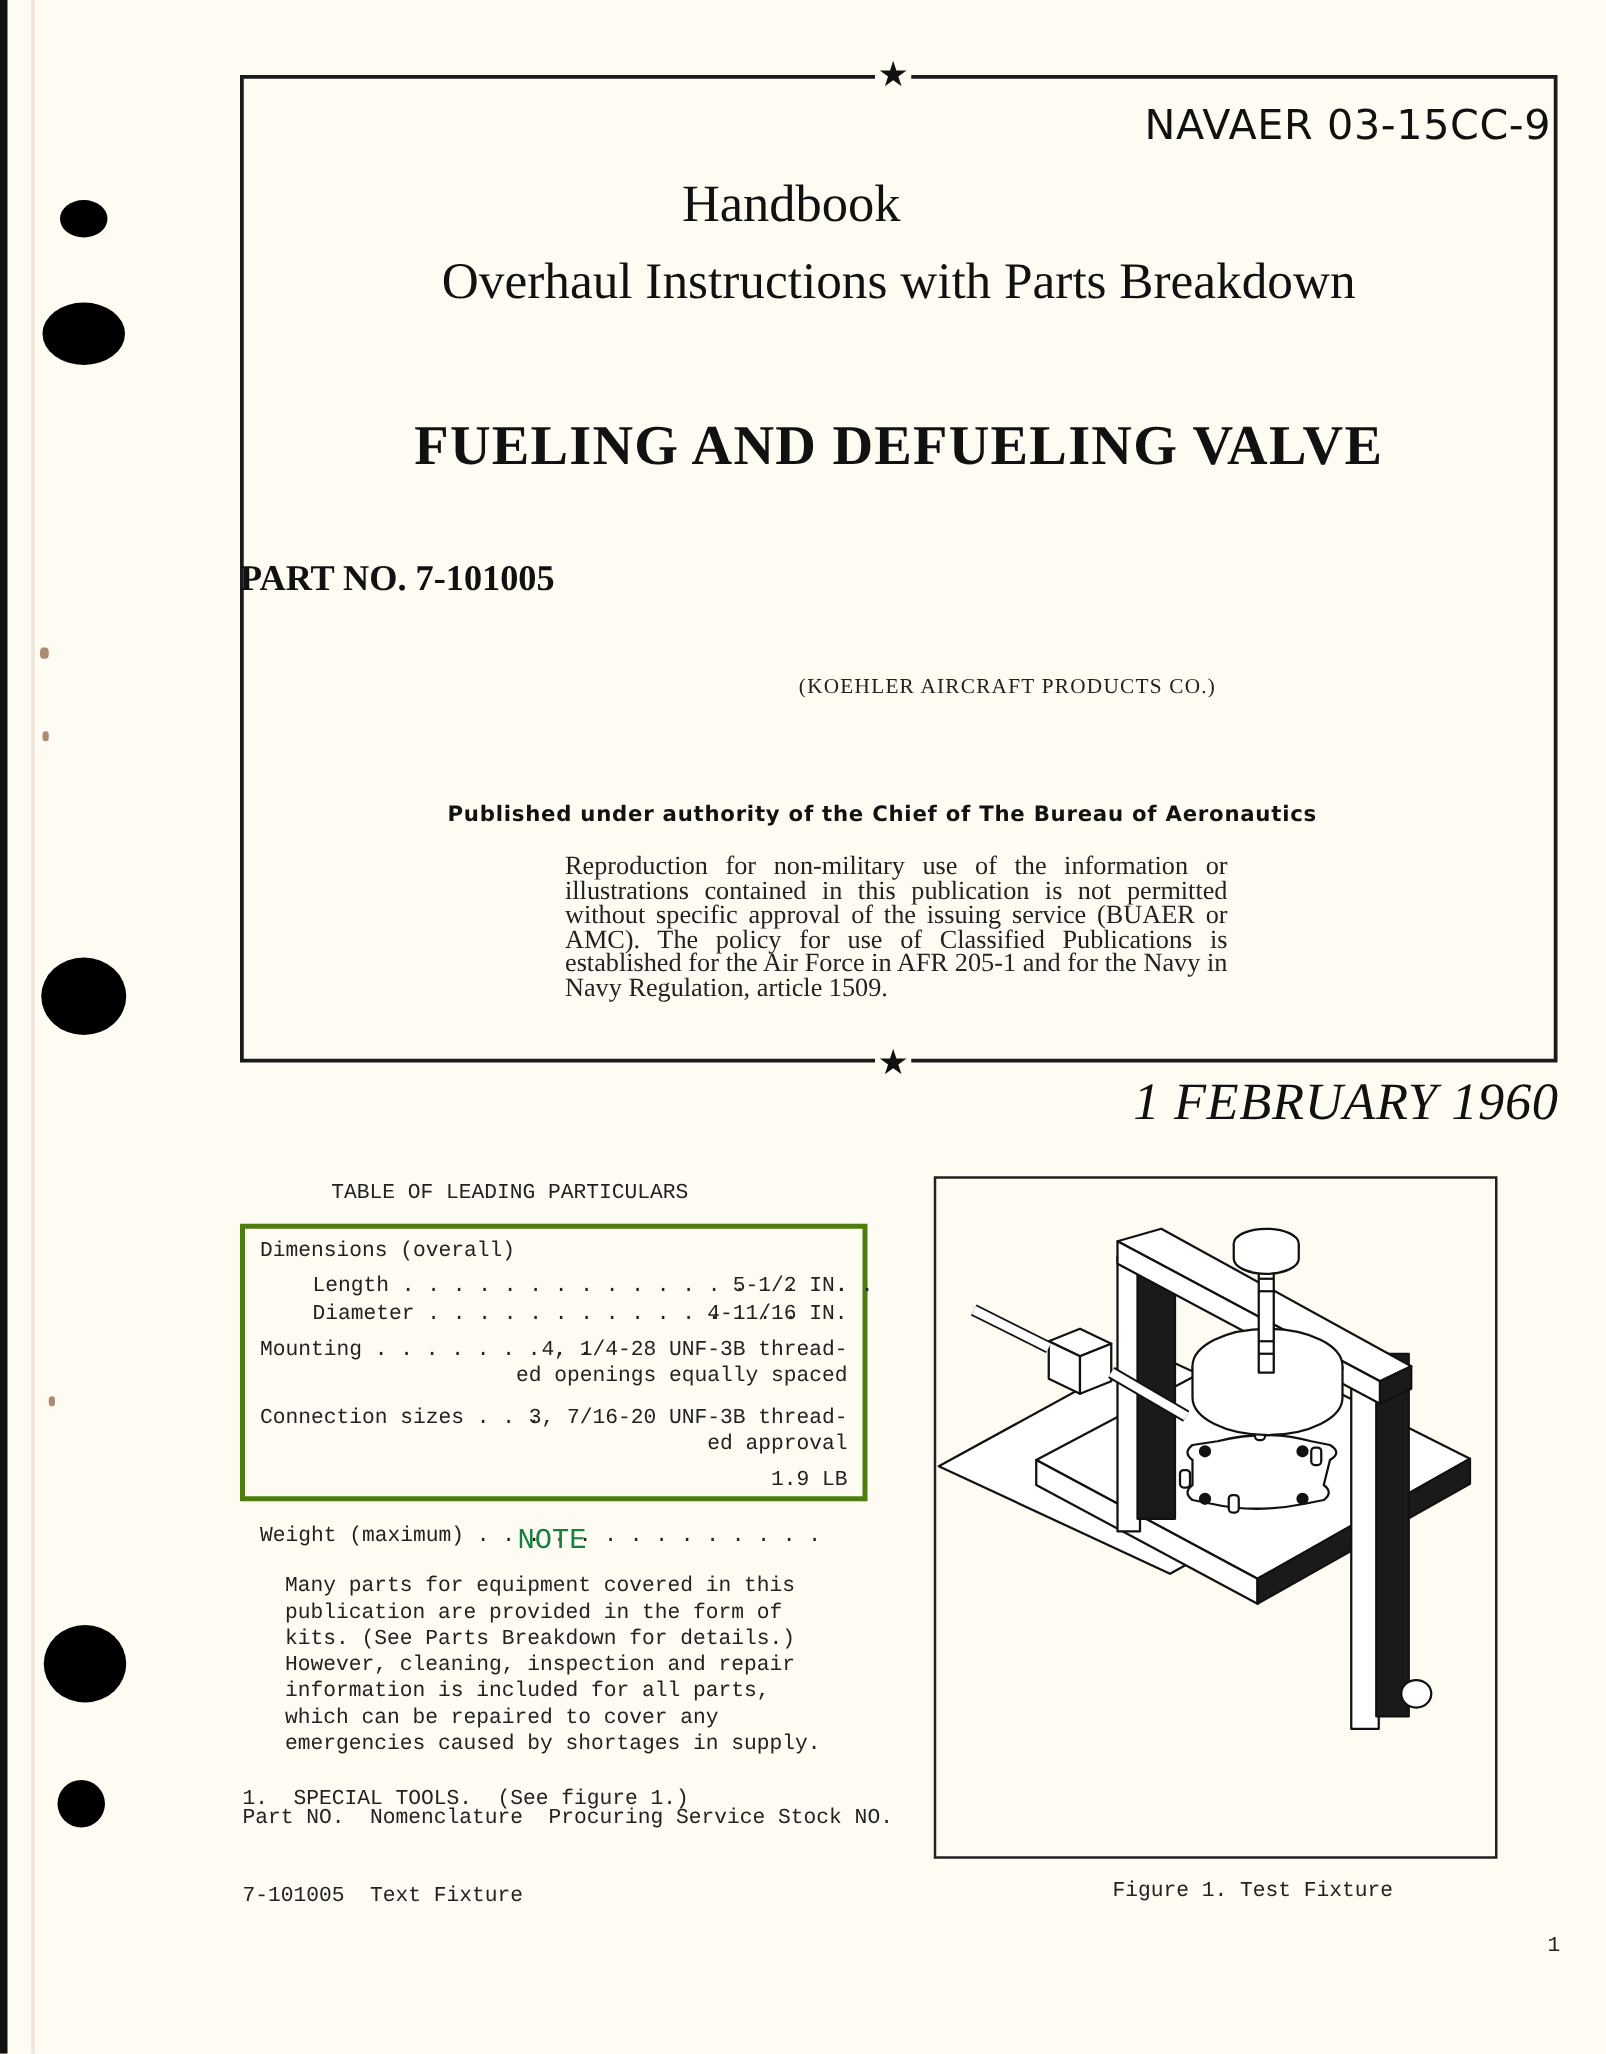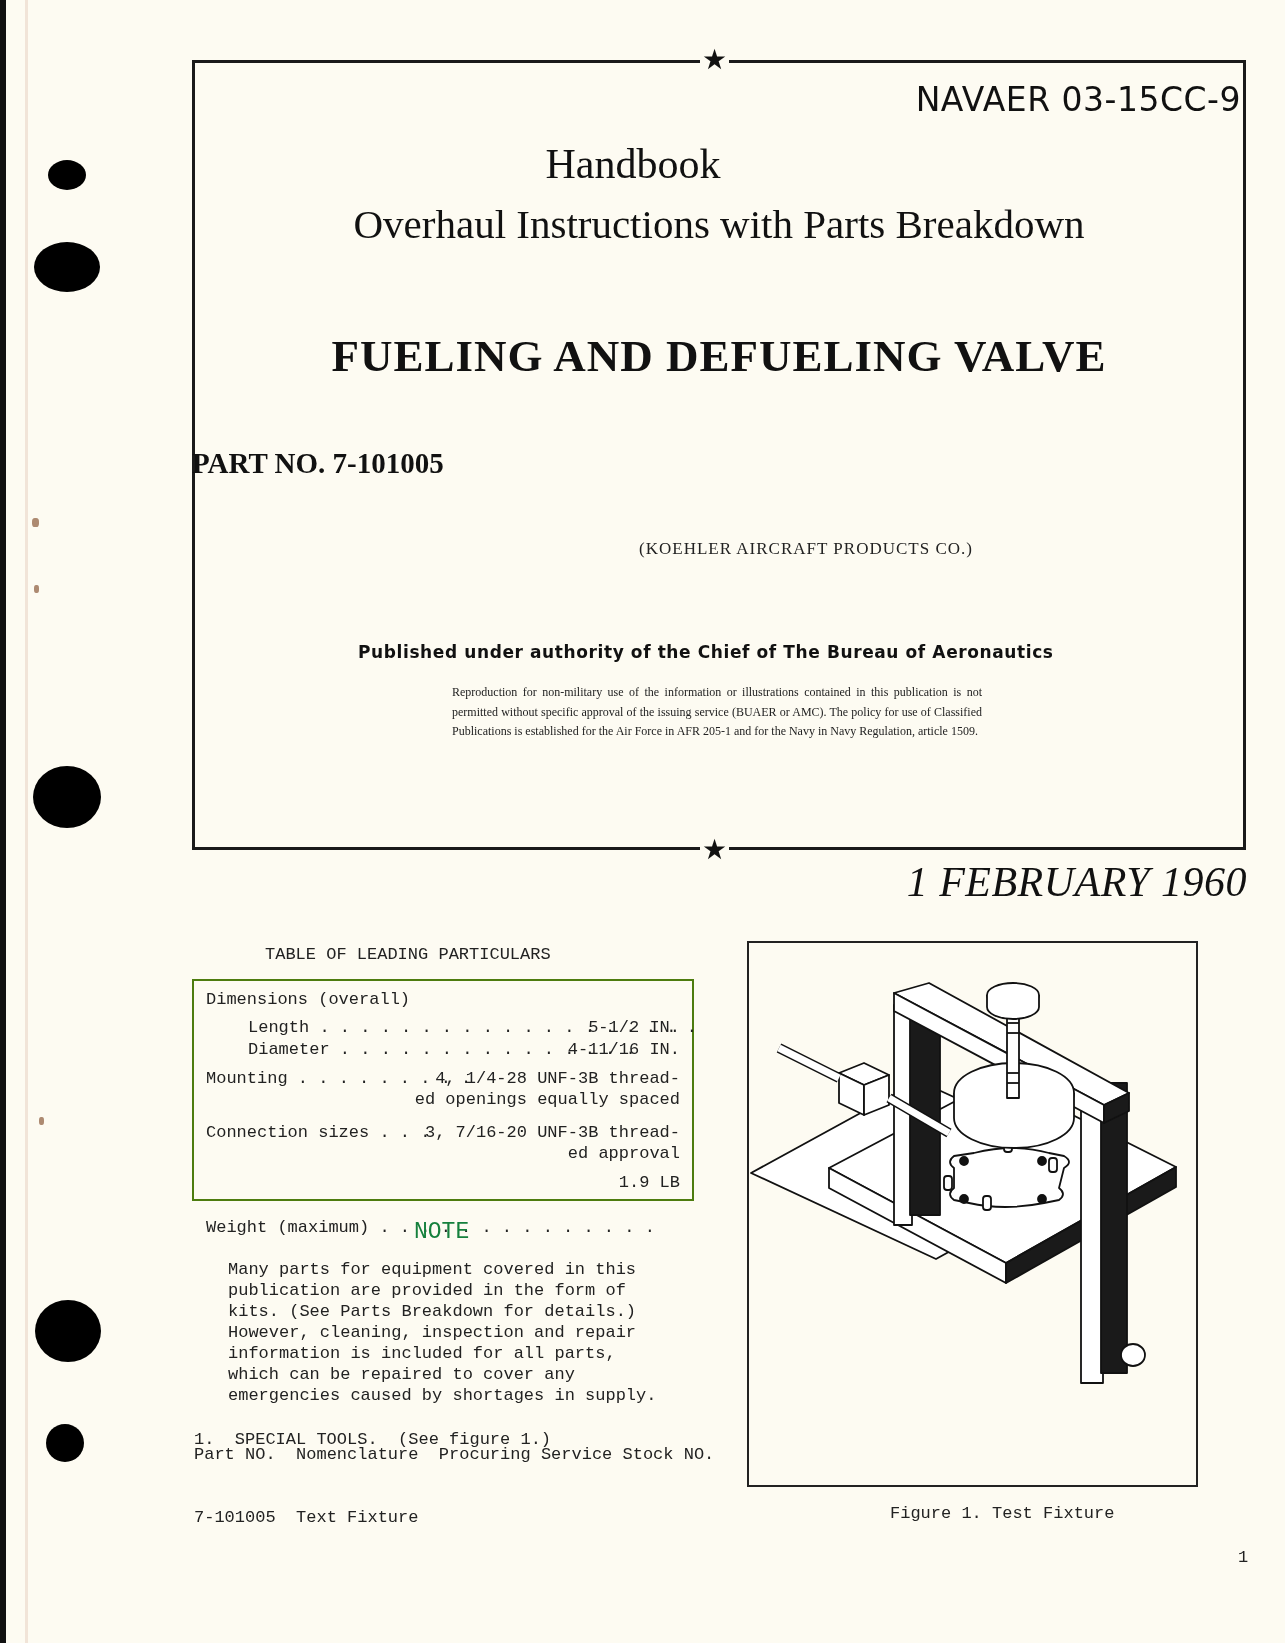--- a/index.html
+++ b/index.html
@@ -61,35 +61,35 @@
       position: absolute; left: 192px; width: 1228px; top: 536px; text-align: center;
       font-size: 17px; line-height: 25px; letter-spacing: 1px; color: #222;
     }
     .authority {
       position: absolute; left: 358px; top: 642px;
       font-family: "DejaVu Sans", sans-serif; font-weight: bold; font-size: 17px;
       letter-spacing: 0.6px; color: #111;
     }
     .reproduction {
       position: absolute; left: 452px; top: 683px; width: 530px;
-      font-size: 12px; line-height: 19.5px; color: #222; text-align: justify;
+      font-size: 21px; line-height: 19.5px; color: #222; text-align: justify;
     }
     .date {
       position: absolute; right: 38px; top: 858px;
       font-size: 42px; font-style: italic; color: #111; letter-spacing: 0.5px;
     }
 
     
     .mono { font-family: "Liberation Mono", "DejaVu Sans Mono", monospace; }
     .table-title {
       position: absolute; left: 265px; top: 945px; font-size: 17px; color: #222;
     }
     .particulars {
       position: absolute; left: 192px; top: 979px; width: 502px; height: 222px;
-      border: 2px solid #4d7c0f;
+      border: 4px solid #4d7c0f;
       font-size: 17px; color: #222;
     }
     .prow { position: absolute; white-space: pre; }
     .prow.right { right: 12px; text-align: right; }
     .note-heading {
       position: absolute; left: 414px; top: 1219px; font-size: 23px; color: #15803d;
     }
     .note-body {
       position: absolute; left: 228px; top: 1259px; width: 436px;
       font-size: 17px; line-height: 21px; color: #222;

